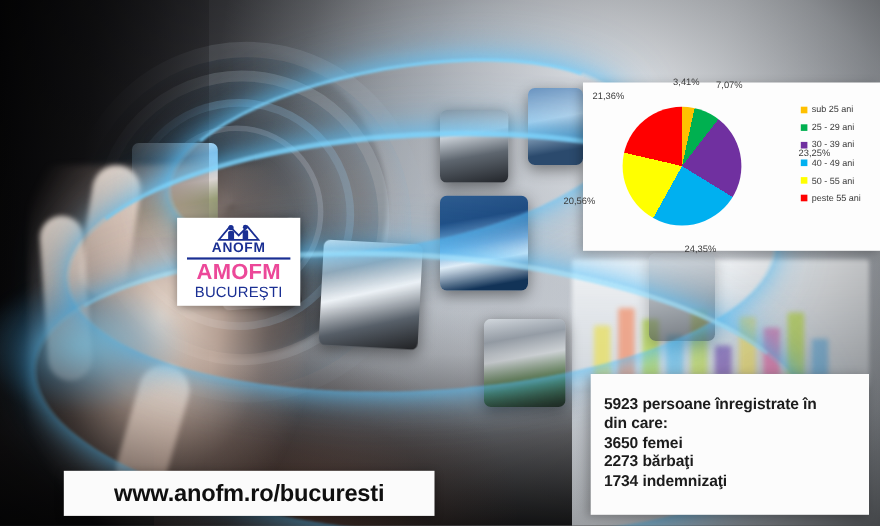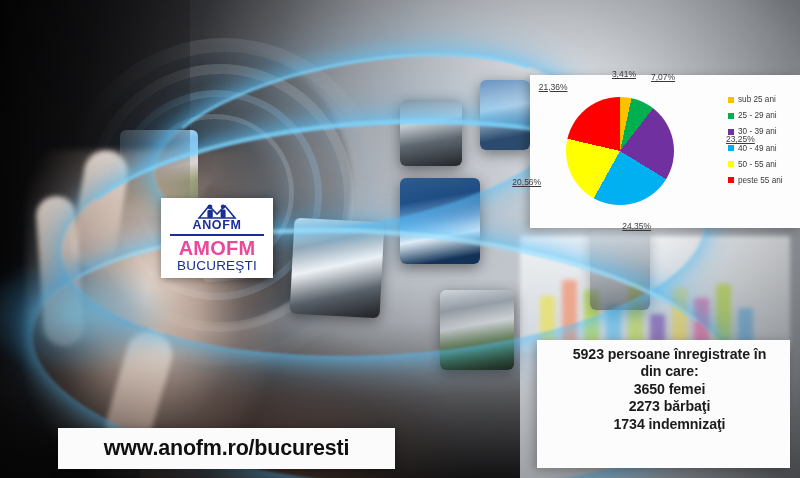--- a/index.html
+++ b/index.html
@@ -128,32 +128,31 @@
     background:#fdfdfd;box-shadow:-3px 2px 9px rgba(0,0,0,.28);
   }
   .chart-inner{position:absolute;inset:0;}
   .pie-wrap{position:absolute;left:36px;top:22px;width:108px;height:108px;}
   .pie{
     position:absolute;inset:0;border-radius:50%;
   }
   .pie-labels span{
     position:absolute;font-size:8.5px;color:#3a3a3a;white-space:nowrap;
     font-family:"Liberation Sans",sans-serif;
-    text-decoration:underline;
   }
   .legend{position:absolute;left:198px;top:20px;width:76px;}
   .legend-row{display:flex;align-items:center;margin-bottom:7.2px;}
   .legend-sw{width:6px;height:6px;margin-right:4px;flex:0 0 auto;}
   .legend-lb{font-size:8.2px;color:#3a3a3a;white-space:nowrap;}
 
   
   .stats-card{
     position:absolute;left:537px;top:340px;width:253px;height:128px;
     background:#fcfcfc;box-shadow:-3px 2px 9px rgba(0,0,0,.28);
-    padding:6px 0 0 12px;box-sizing:border-box;text-align:center;
+    padding:20px 0 0 12px;box-sizing:border-box;
   }
   .stats-card div{
     font-size:14.2px;font-weight:bold;color:#1c1c1c;line-height:17.4px;
     font-family:"Liberation Sans",sans-serif;letter-spacing:-.1px;
   }
   .stats-card div.ind{padding-left:7px;}
 
   
   .logo-card{
     position:absolute;left:161px;top:198px;width:112px;height:80px;

